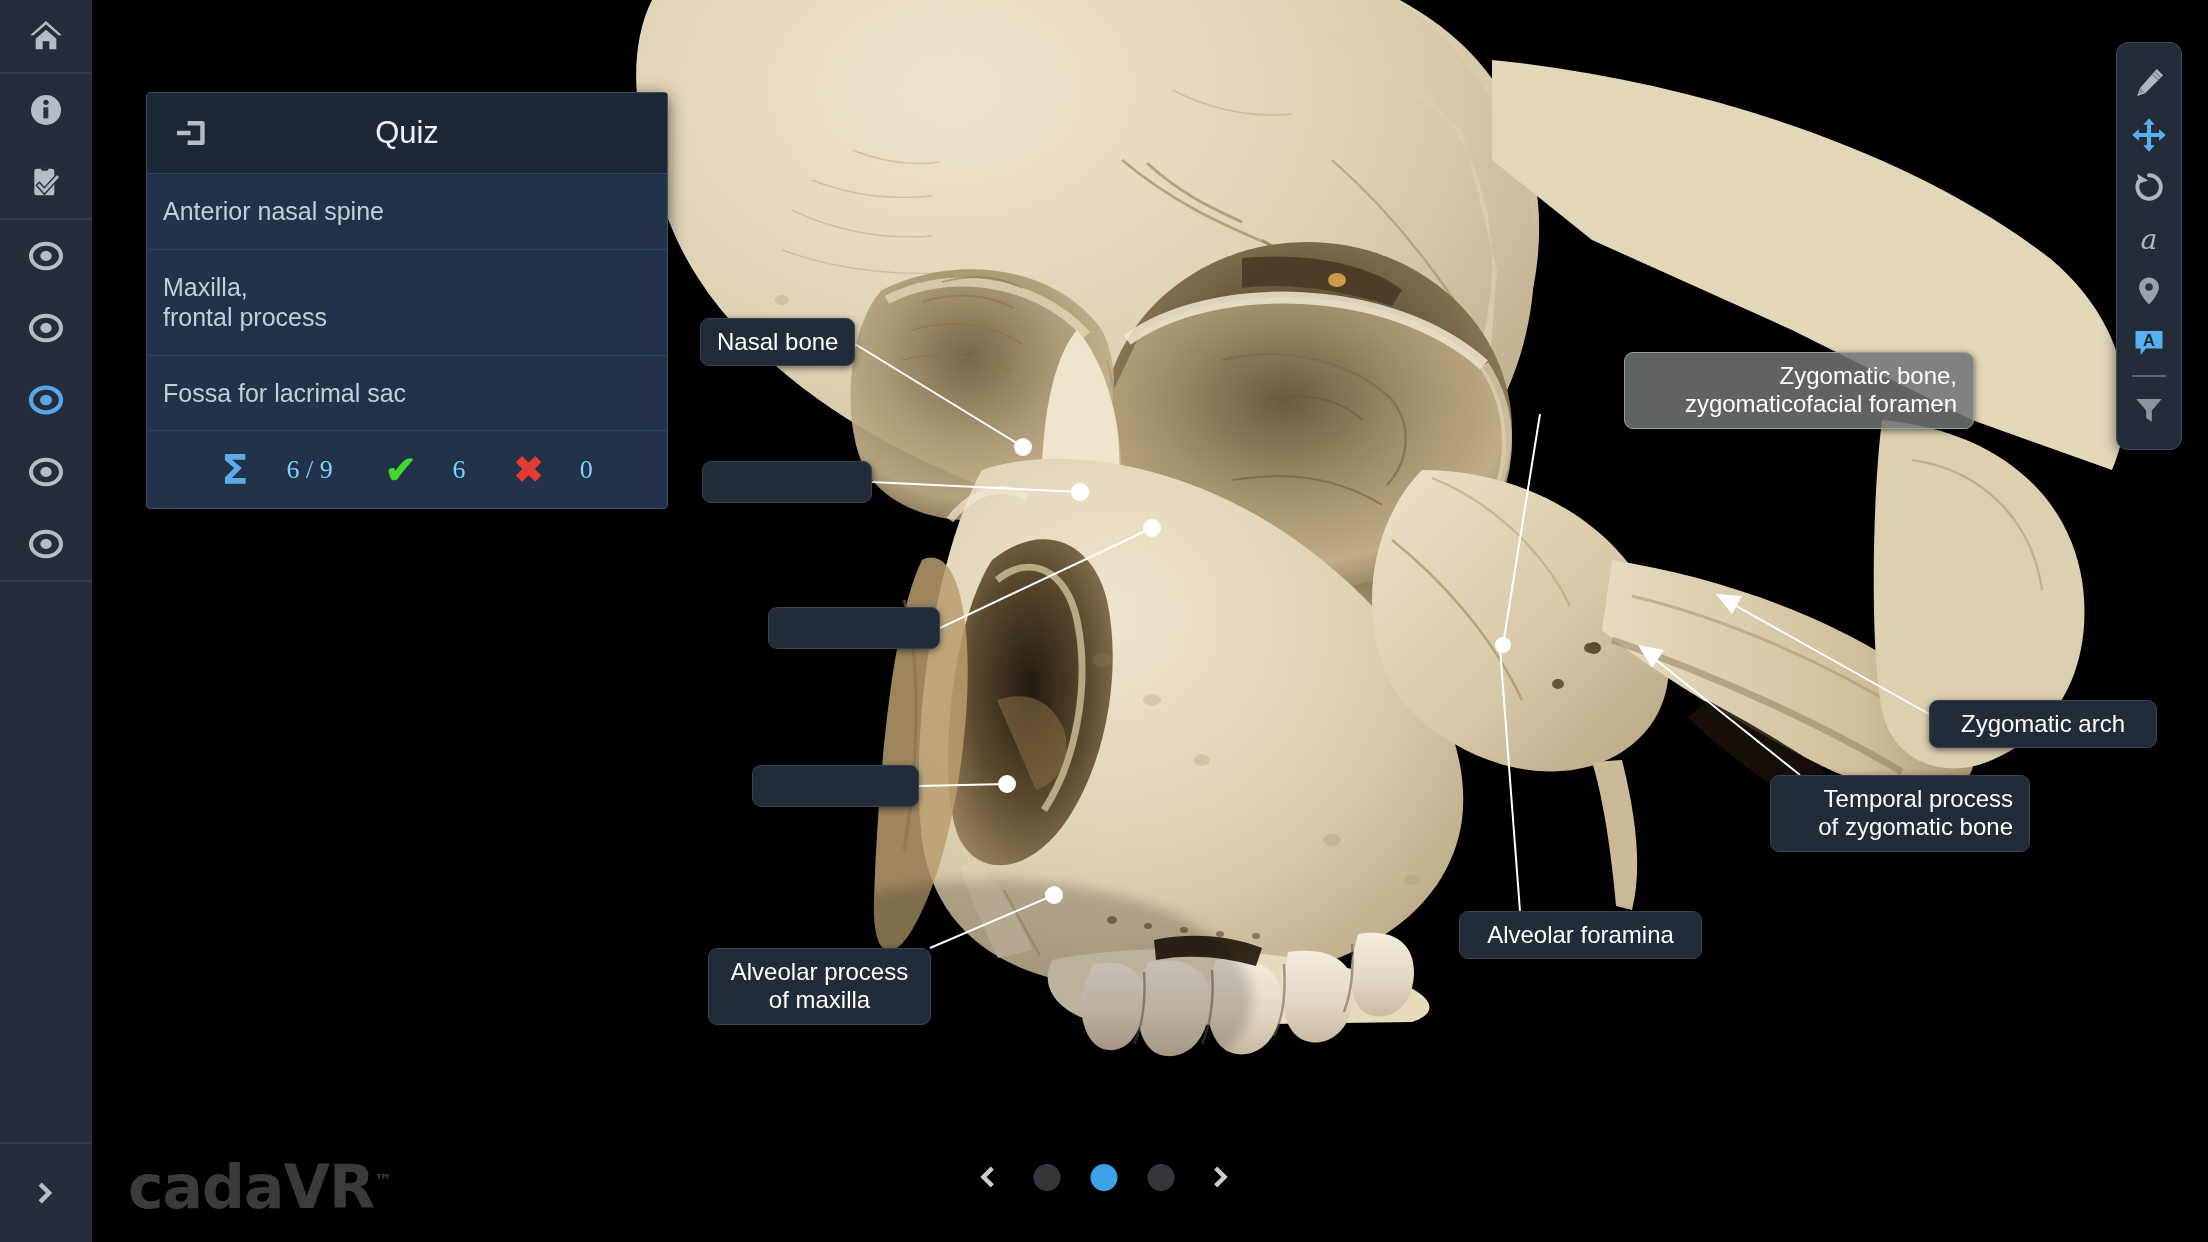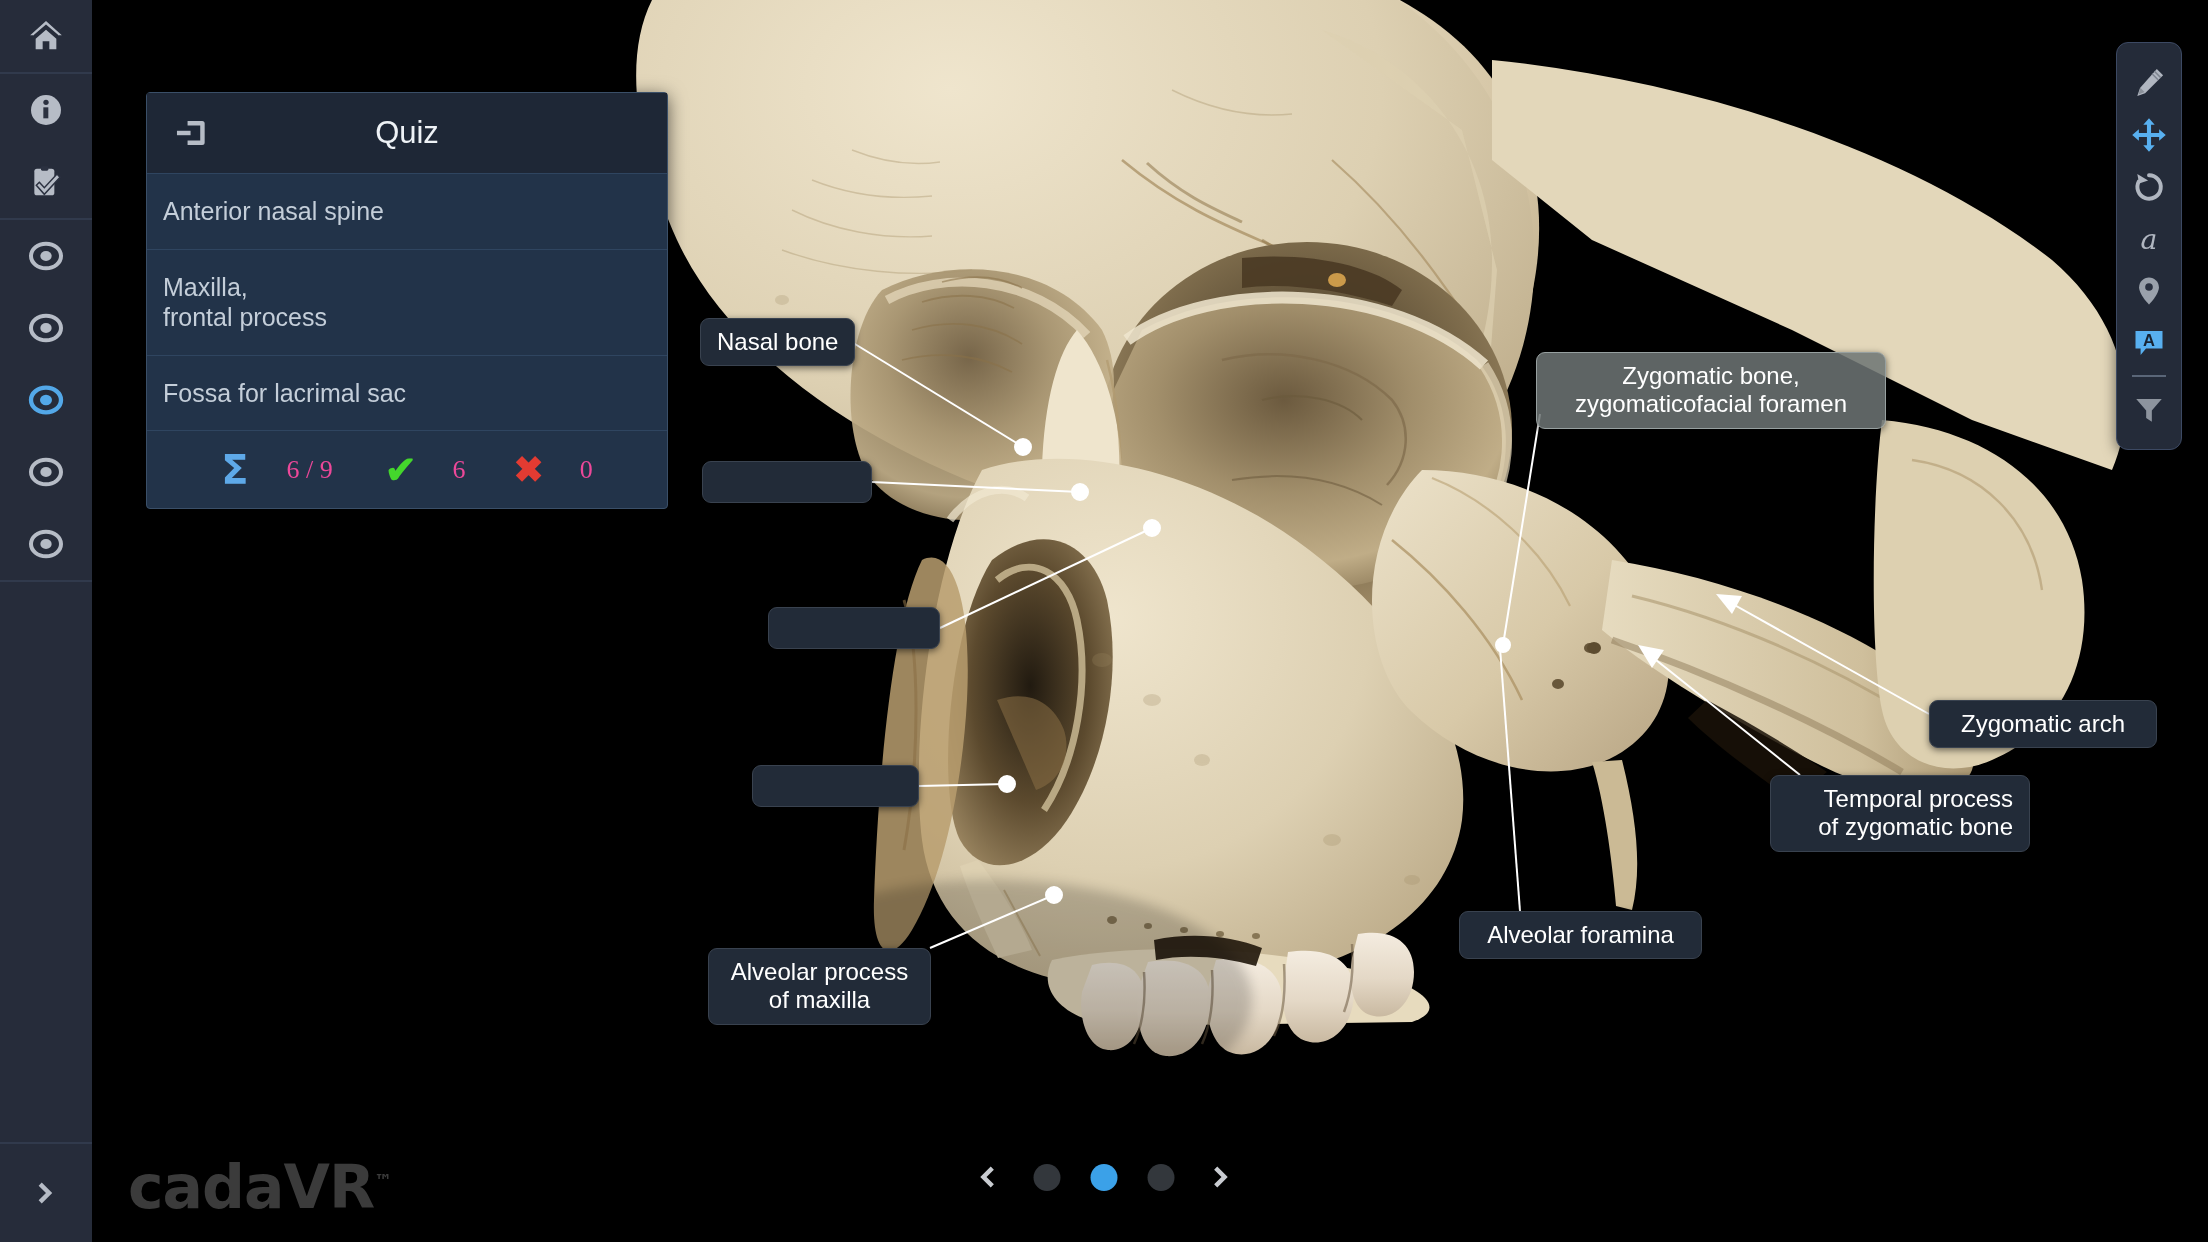--- a/index.html
+++ b/index.html
@@ -50,21 +50,21 @@
   .quiz-item {
     padding:22px 16px; font-size:25px; color:#c4ced9; line-height:1.22;
     border-top:1px solid #2f4560; cursor:pointer; white-space:pre-line;
   }
   #quizScore {
     display:flex; align-items:center; justify-content:center;
     gap:0; height:78px; border-top:1px solid #2f4560;
   }
   .sc-cell { display:flex; align-items:center; }
   .sc-sigma { color:#5ea9e8; font-size:40px; font-weight:700; font-family:"DejaVu Sans", sans-serif; }
-  .sc-num { color:#ec4899; font-size:26px; font-family:"Liberation Serif", serif; }
+  .sc-num { color:#7dd3fc; font-size:26px; font-family:"Liberation Serif", serif; }
   .sc-check { color:#44d62c; font-size:38px; font-weight:700; }
   .sc-cross { color:#e33b32; font-size:36px; font-weight:700; }
 
   
   #toolbar {
     position:absolute; right:26px; top:42px; width:66px;
     background:#242b39; border:1px solid #3c4963; border-radius:12px;
     padding:14px 0; z-index:30;
     box-shadow:0 3px 14px rgba(0,0,0,.55);
   }
@@ -358,21 +358,21 @@
       <line x1="1800" y1="775" x2="1646" y2="652"></line>
       <polygon points="1638,645 1664,650 1652,668" fill="#ffffff" stroke="none"></polygon>
     </g>
   </svg>
 
   <div id="labelLayer">
       <div class="alabel" style="left: 700px; top: 318px; min-width: 150px; min-height: 46px;">Nasal bone</div>
       <div class="alabel empty" style="left: 702px; top: 461px; min-width: 170px; min-height: 42px;"></div>
       <div class="alabel empty" style="left: 768px; top: 607px; min-width: 172px; min-height: 42px;"></div>
       <div class="alabel empty" style="left: 752px; top: 765px; min-width: 167px; min-height: 42px;"></div>
-      <div class="alabel highlight" style="left: 1536px; top: 352px; min-width: 350px; min-height: 62px;">Zygomatic bone,
+      <div class="alabel highlight" style="left: 1624px; top: 352px; min-width: 350px; min-height: 62px; text-align: right;">Zygomatic bone,
 zygomaticofacial foramen</div>
       <div class="alabel" style="left: 1929px; top: 700px; min-width: 228px; min-height: 44px;">Zygomatic arch</div>
       <div class="alabel" style="left: 1770px; top: 775px; min-width: 260px; min-height: 66px; text-align: right;">Temporal process
 of zygomatic bone</div>
       <div class="alabel" style="left: 1459px; top: 911px; min-width: 243px; min-height: 44px;">Alveolar foramina</div>
       <div class="alabel" style="left: 708px; top: 948px; min-width: 223px; min-height: 66px;">Alveolar process
 of maxilla</div>
     </div>
 
   <div id="sidebar">

